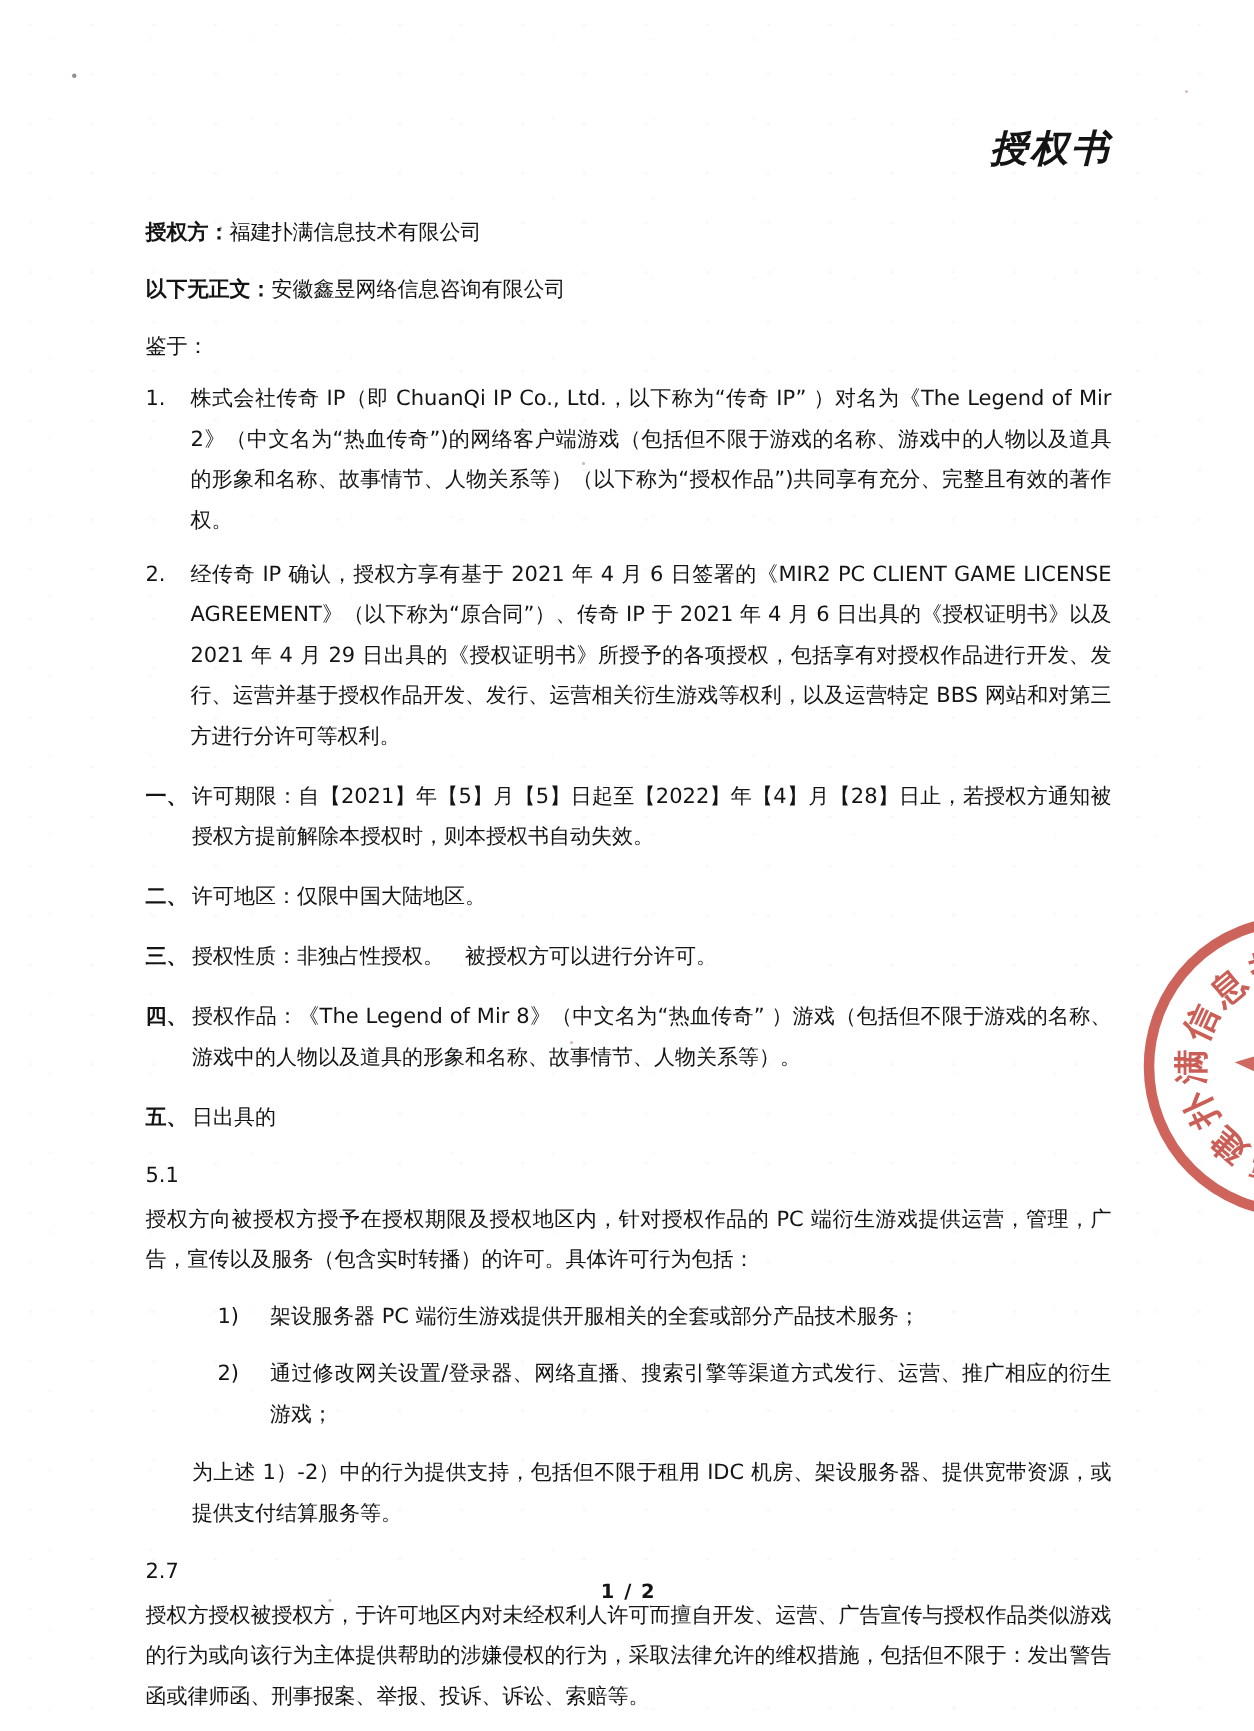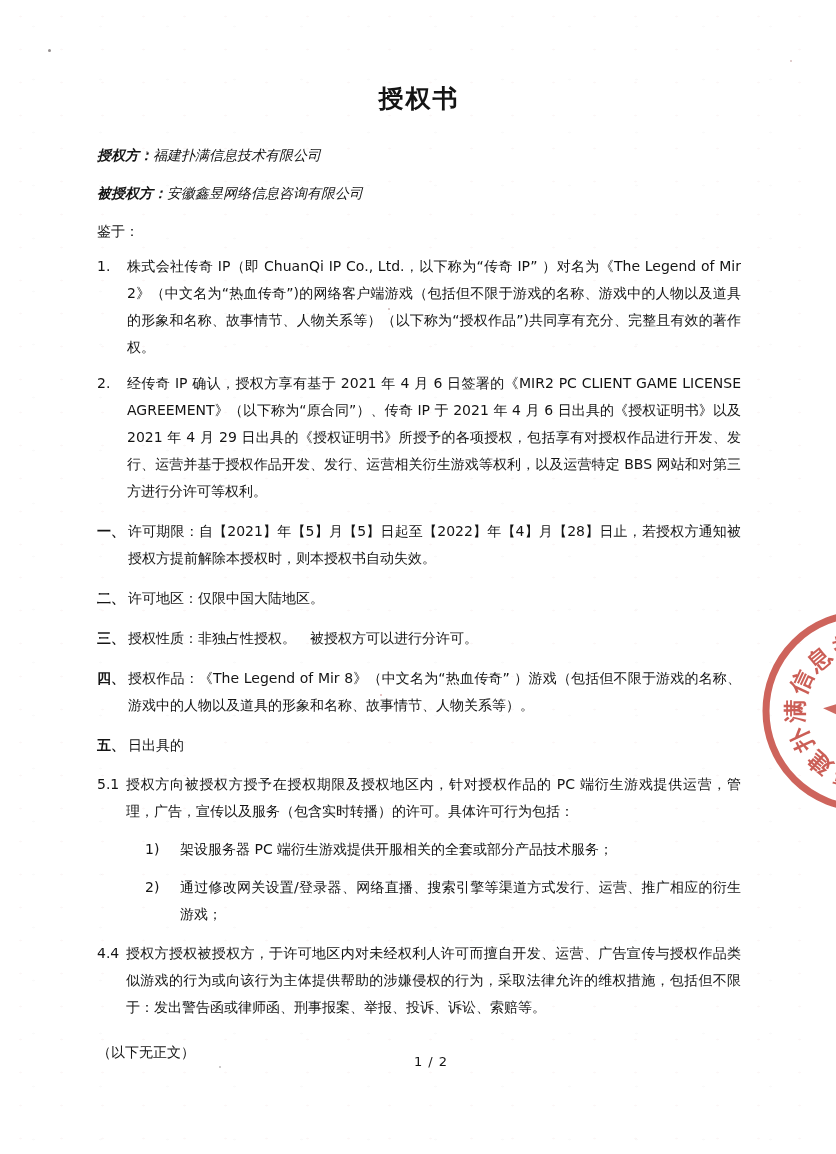--- a/index.html
+++ b/index.html
@@ -14,44 +14,44 @@
     overflow:hidden;
     font-family:"DejaVu Sans","Liberation Sans",sans-serif;
     color:#141414;
   }
   .doc{
     position:absolute;left:97px;top:82px;width:644px;
     font-size:14px;line-height:27px;
     text-align:justify;
   }
   .title{
-    text-align:center;font-size:25px;font-weight:700;
-    line-height:34px;margin:0 0 26px 0;letter-spacing:2px;
+    text-align:right;font-size:25px;font-weight:700;
+    line-height:34px;margin:0 0 26px 0;letter-spacing:2px;font-style:italic;
   }
-  .party{margin:0 0 11px 0;font-style:italic;}
+  .party{margin:0 0 11px 0;}
   .party .lbl{font-weight:700;}
   .plain{margin:0 0 8px 0;}
   .hang{display:flex;margin:2px 0 9px 0;}
   .hang .num{flex:0 0 30px;}
   .hang .bodytxt{flex:1;}
   .sec{display:flex;margin:13px 0 0 0;}
   .sec .num{flex:0 0 31px;font-weight:700;}
   .sec .bodytxt{flex:1;}
   .sec .hd{font-weight:400;}
-  .subsec{display:flex;margin:12px 0 0 0;}
+  .subsec{display:flex;margin:12px 0 0 0;flex-direction:column;}
   .subsec .num{flex:0 0 29px;}
   .subsec .bodytxt{flex:1;}
   .innerlist{display:flex;margin:11px 0 0 48px;}
   .innerlist .num{flex:0 0 35px;}
   .innerlist .bodytxt{flex:1;}
   .follow{margin:12px 0 0 31px;}
   .closing{margin:18px 0 0 0;text-align:left;}
   .pageno{
-    position:absolute;left:12px;top:966px;width:644px;
-    text-align:center;font-weight:400;font-size:13px;letter-spacing:1px;
+    position:absolute;left:0;top:966px;width:644px;
+    text-align:center;font-weight:700;font-size:13px;letter-spacing:1px;
   }
   .stamp{position:absolute;left:745px;top:591px;pointer-events:none;}
   .stamp text{
     font-size:23px;font-weight:700;
     text-anchor:middle;dominant-baseline:central;
     fill:#c0392f;opacity:0.88;
     font-family:"DejaVu Sans","Liberation Sans",sans-serif;
   }
   .speck{position:absolute;border-radius:50%;}
 </style>
@@ -62,21 +62,21 @@
 
   <div class="doc">
 
     <div class="title">授权书</div>
 
     <div class="party">
       <span class="lbl">授权方：</span><span>福建扑满信息技术有限公司</span>
     </div>
 
     <div class="party">
-      <span class="lbl">被授权方：</span><span>安徽鑫昱网络信息咨询有限公司</span>
+      <span class="lbl">以下无正文：</span><span>安徽鑫昱网络信息咨询有限公司</span>
     </div>
 
     <div class="plain">鉴于：</div>
 
     <div class="hang">
       <span class="num">1.</span>
       <span class="bodytxt">株式会社传奇 IP（即 ChuanQi IP Co., Ltd.，以下称为“传奇 IP” ）对名为《The Legend of Mir 2》（中文名为“热血传奇”)的网络客户端游戏（包括但不限于游戏的名称、游戏中的人物以及道具的形象和名称、故事情节、人物关系等）（以下称为“授权作品”)共同享有充分、完整且有效的著作权。</span>
     </div>
 
     <div class="hang">
@@ -118,23 +118,24 @@
     <div class="innerlist">
       <span class="num">1)</span>
       <span class="bodytxt">架设服务器 PC 端衍生游戏提供开服相关的全套或部分产品技术服务；</span>
     </div>
 
     <div class="innerlist">
       <span class="num">2)</span>
       <span class="bodytxt">通过修改网关设置/登录器、网络直播、搜索引擎等渠道方式发行、运营、推广相应的衍生游戏；</span>
     </div>
 
+    <div class="follow">为上述 1）-2）中的行为提供支持，包括但不限于租用 IDC 机房、架设服务器、提供宽带资源，或提供支付结算服务等。</div>
 
     <div class="subsec">
-      <span class="num">4.4</span>
+      <span class="num">2.7</span>
       <span class="bodytxt">授权方授权被授权方，于许可地区内对未经权利人许可而擅自开发、运营、广告宣传与授权作品类似游戏的行为或向该行为主体提供帮助的涉嫌侵权的行为，采取法律允许的维权措施，包括但不限于：发出警告函或律师函、刑事报案、举报、投诉、诉讼、索赔等。</span>
     </div>
 
     <div class="closing">（以下无正文）</div>
 
     <div class="pageno">1 / 2</div>
 
   </div>
 
   <svg class="stamp" width="260" height="240" viewBox="0 0 260 240" aria-hidden="true">

